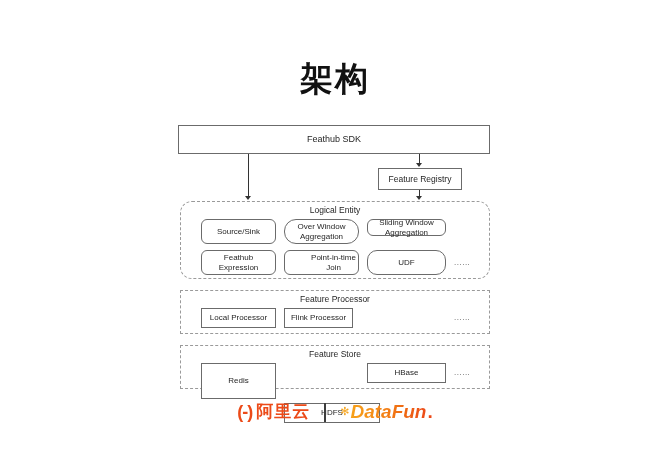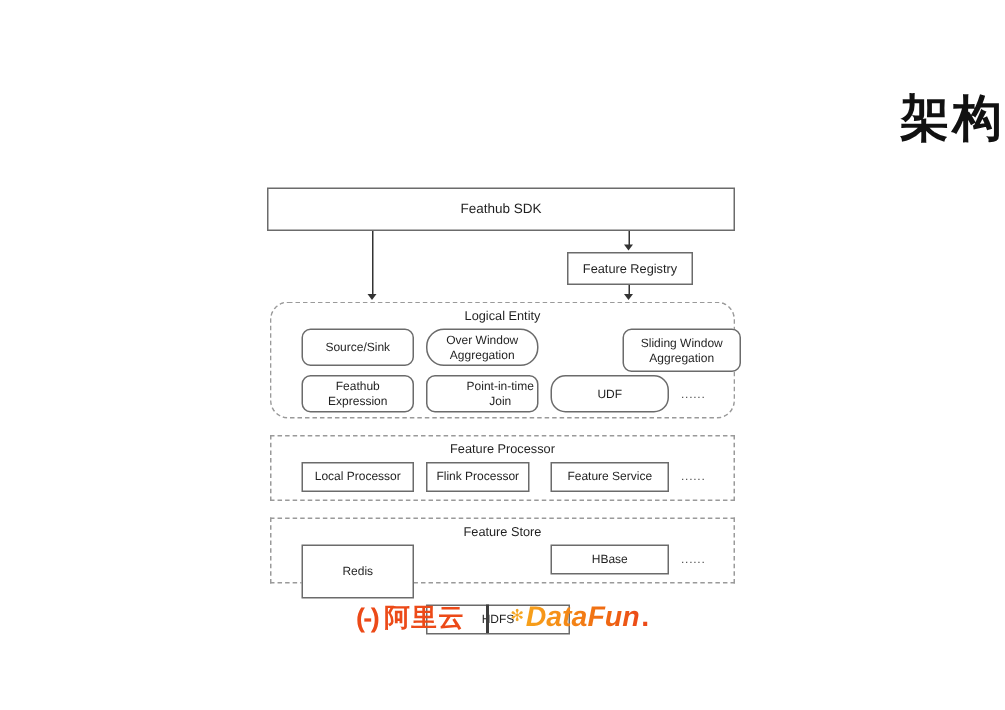--- a/index.html
+++ b/index.html
@@ -15,21 +15,21 @@
     font-family: "Liberation Sans", sans-serif;
     color: #1a1a1a;
   }
 
   
   .slide-title {
     position: absolute;
     left: 0;
     top: 58px;
     width: 670px;
-    text-align: right;
+    text-align: center;
     font-size: 33px;
     font-weight: bold;
     letter-spacing: 2px;
     color: #111111;
     line-height: 42px;
   }
 
   
   .diagram {
     position: absolute;
@@ -222,38 +222,37 @@
 
   <div class="vline" style="left:248px; top:142px; height:43px;"></div>
   <div class="arrow-head" style="left:245px; top:184px;"></div>
 
   <div class="group group-rounded grp-logical">
     <div class="group-label">Logical Entity</div>
 
     <div class="chip chip-round" style="left:20px; top:17px; width:75px; height:25px;">Source/Sink</div>
     <div class="chip chip-round" style="left:103px; top:17px; width:75px; height:25px;border-radius:12px;">Over Window
 Aggregation</div>
-    <div class="chip chip-round" style="left:186px; top:17px; width:79px; height:29px;margin-left:48px;">Sliding Window
+    <div class="chip chip-round" style="left:186px; top:17px; width:79px; height:17px;">Sliding Window
 Aggregation</div>
 
     <div class="chip chip-round" style="left:20px; top:48px; width:75px; height:25px;">Feathub
 Expression</div>
     <div class="chip chip-round" style="left:103px; top:48px; width:75px; height:25px;padding-left:24px;">Point-in-time
 Join</div>
     <div class="chip chip-round" style="left:186px; top:48px; width:79px; height:25px;border-radius:10px;">UDF</div>
 
     <div class="ellipsis" style="left:273px; top:56px;">......</div>
   </div>
 
   <div class="group grp-processor">
     <div class="group-label">Feature Processor</div>
 
     <div class="chip" style="left:20px; top:17px; width:75px; height:20px;">Local Processor</div>
     <div class="chip" style="left:103px; top:17px; width:69px; height:20px;">Flink Processor</div>
-    <div class="chip" style="left:186px; top:17px; width:79px; height:20px;">Feature Service</div>
 
     <div class="ellipsis" style="left:273px; top:22px;">......</div>
   </div>
 
   <div class="group grp-store">
     <div class="group-label">Feature Store</div>
 
     <div class="chip" style="left:20px; top:17px; width:75px; height:36px;">Redis</div>
     <div class="chip" style="left:103px; top:17px; width:96px; height:20px;margin-top:40px;">HDFS</div>
     <div class="chip" style="left:186px; top:17px; width:79px; height:20px;">HBase</div>

